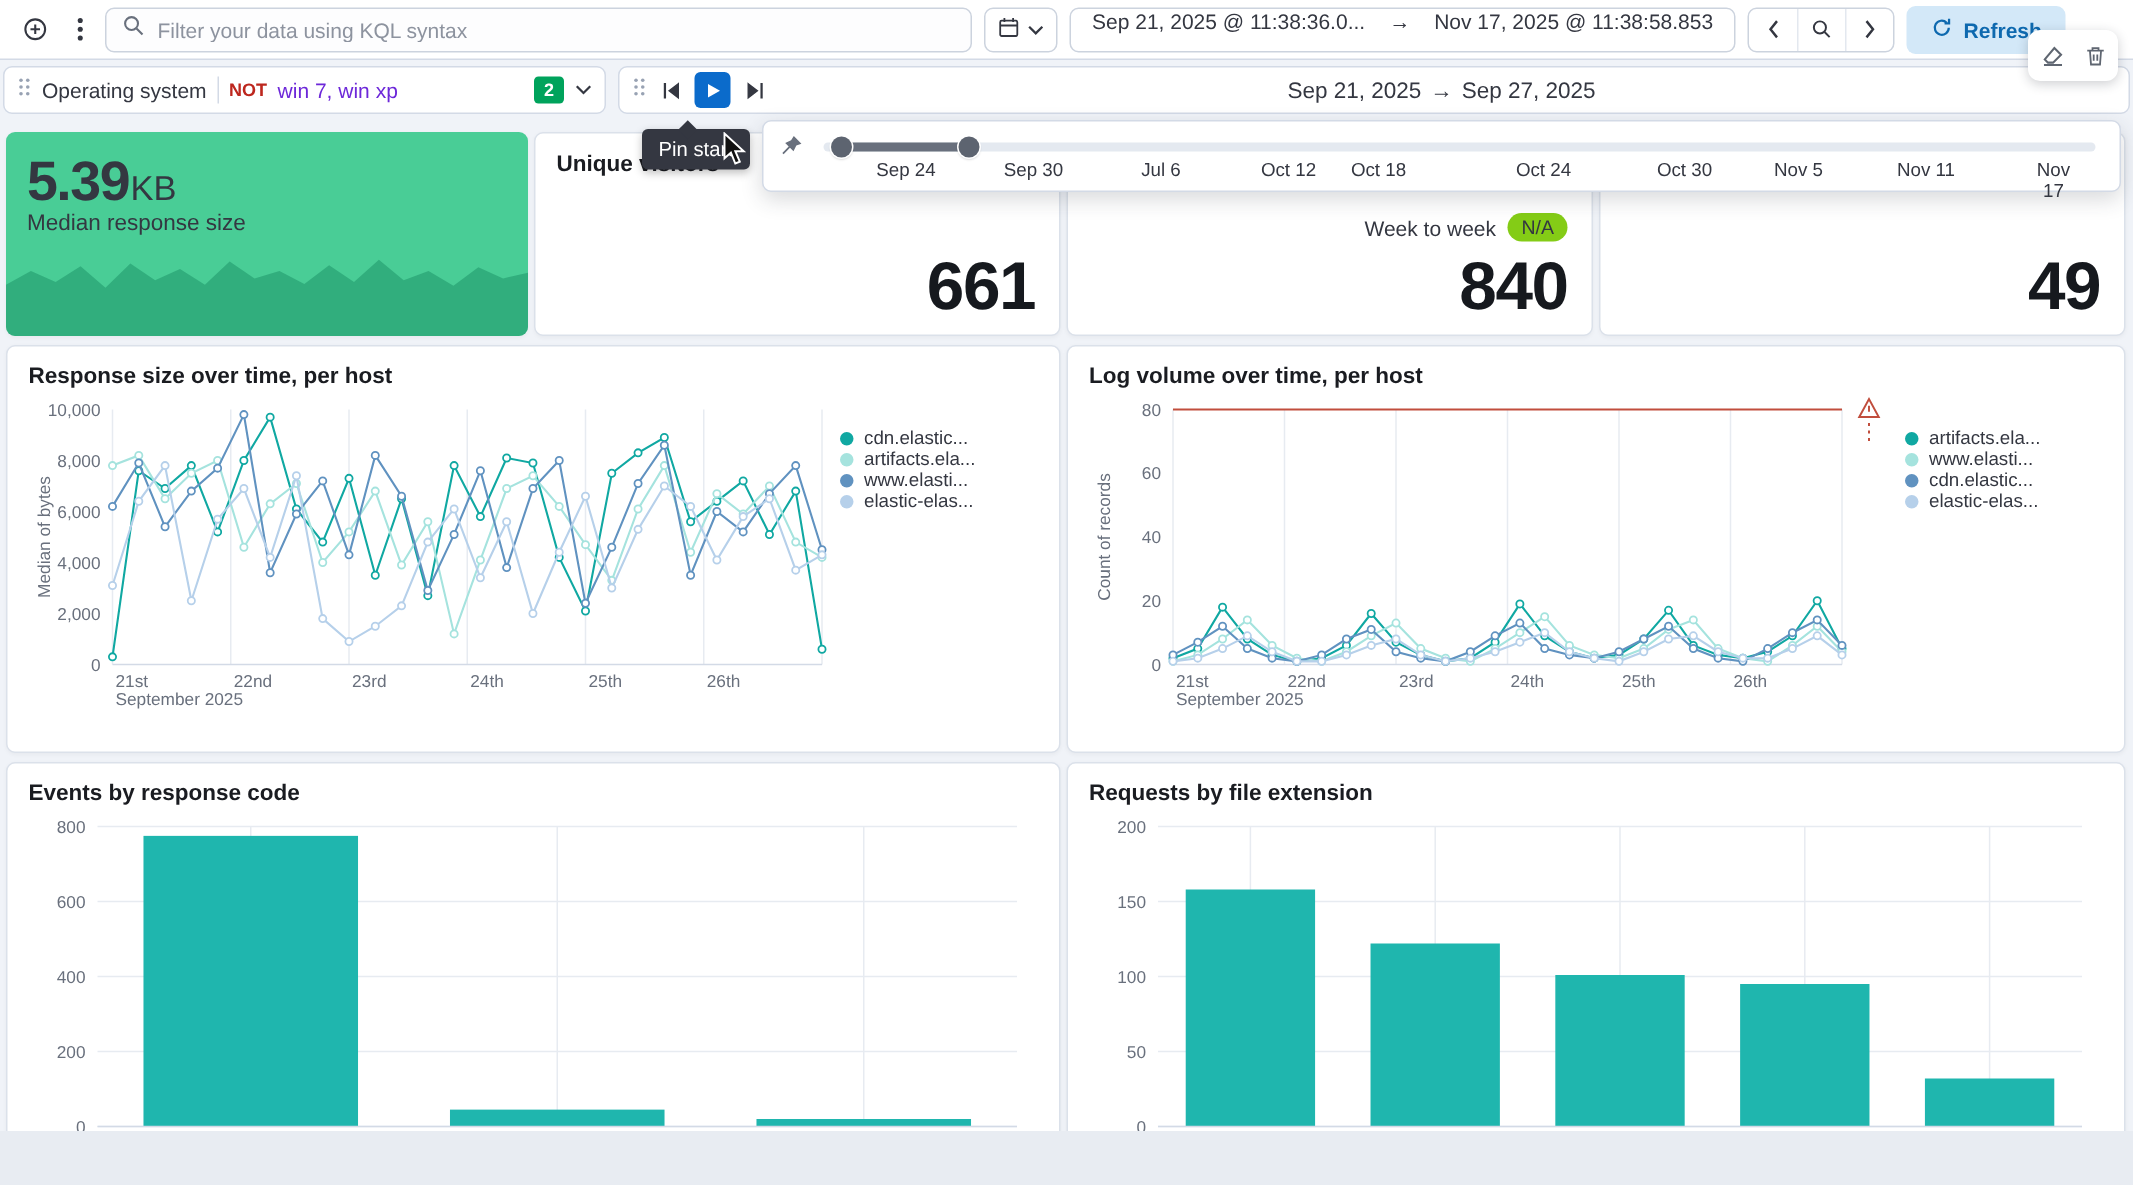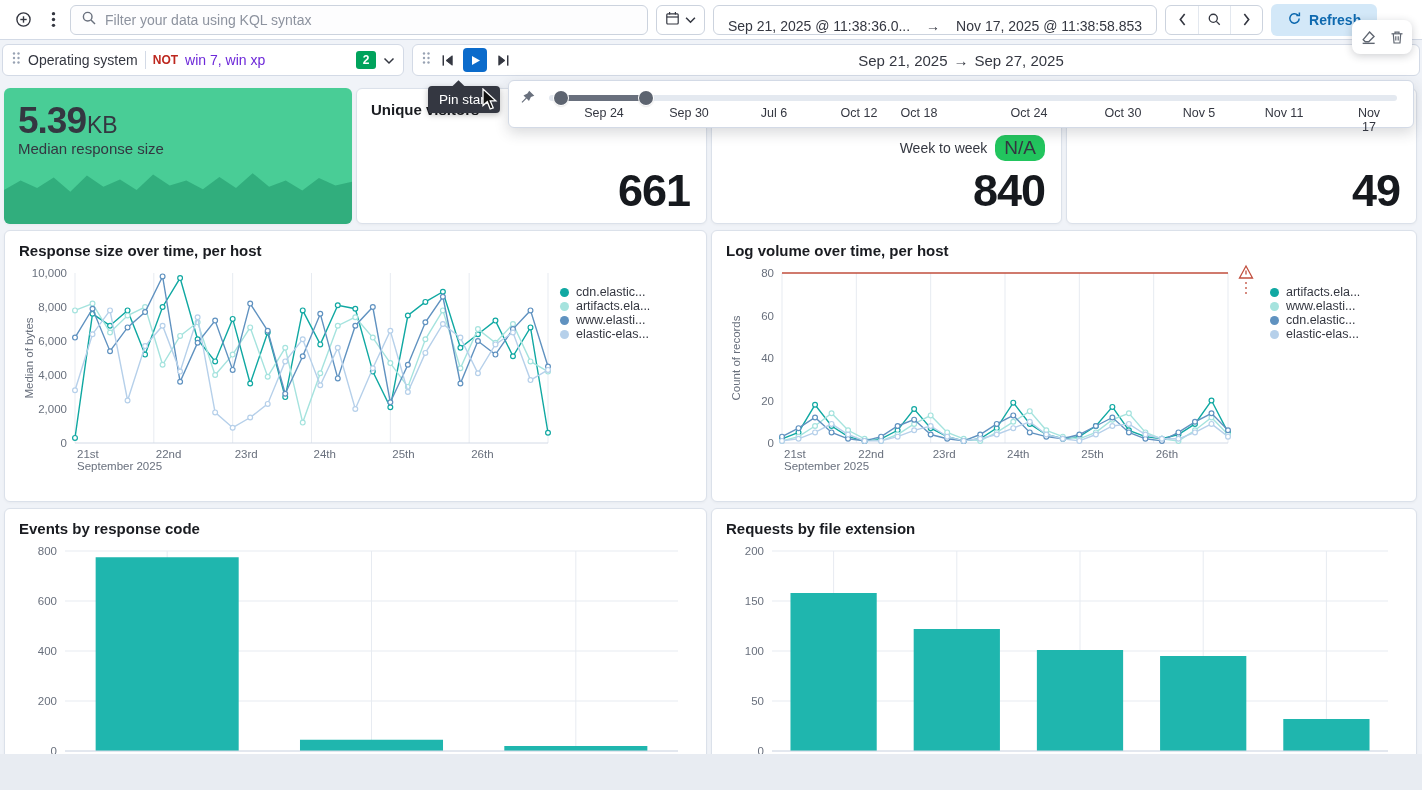--- a/index.html
+++ b/index.html
@@ -8,21 +8,21 @@
   .app{position:relative;width:1422px;height:754px;background:#f0f3f8;overflow:hidden}
 
   
   .topbar{position:absolute;top:0;left:0;right:0;height:40px;background:#fff;border-bottom:1px solid #d3dae6;
           display:flex;align-items:center;padding:0 10px;gap:8px;z-index:20}
   .iconbtn{display:flex;align-items:center;justify-content:center;width:26px;height:28px;background:none;border:none;cursor:pointer;color:#343741;border-radius:6px}
   .searchbox{flex:0 1 578px;height:30px;border:1px solid #ccd3de;border-radius:6px;background:#fdfdfe;display:flex;align-items:center;padding:0 10px;gap:8px}
   .searchbox input{border:none;outline:none;background:transparent;flex:1;font-size:14px;color:#343741;font-family:inherit}
   .searchbox input::placeholder{color:#8d939f}
   .calbtn{height:30px;border:1px solid #ccd3de;background:#fff;border-radius:6px;display:flex;align-items:center;gap:5px;padding:0 8px;cursor:pointer}
-  .daterange{height:30px;border:1px solid #ccd3de;border-radius:6px;background:#fff;display:flex;align-items:flex-end;padding:0 6px;gap:8px}
+  .daterange{height:30px;border:1px solid #ccd3de;border-radius:6px;background:#fff;display:flex;align-items:flex-start;padding:0 6px;gap:8px}
   .datetext{border:none;background:none;font-size:14px;color:#343741;font-family:inherit;padding:0 8px;cursor:pointer;white-space:nowrap}
   .dr-arrow{color:#343741;font-size:14px}
   .navgroup{height:30px;border:1px solid #ccd3de;border-radius:6px;background:#fff;display:flex;align-items:stretch;overflow:hidden}
   .navgroup button{width:32px;border:none;background:none;display:flex;align-items:center;justify-content:center;cursor:pointer}
   .navgroup button + button{border-left:1px solid #e3e8ef}
   .refresh{height:32px;border:none;border-radius:6px;background:#d3e8f8;color:#0e69af;font-weight:700;font-size:14px;
            display:flex;align-items:center;gap:7px;padding:0 16px;cursor:pointer;font-family:inherit}
 
   
   .controls{position:absolute;top:40px;left:0;right:0;height:40px;display:flex;gap:8px;padding:4px 2px;z-index:10}
@@ -70,21 +70,21 @@
 
   .metric.green{border:none}
   .mval{padding:12px 14px 0}
   .mval .v{font-size:37px;font-weight:700;letter-spacing:-1px}
   .mval .unit{font-size:23px;font-weight:400;margin-left:1px}
   .mlabel{padding:0 14px;font-size:15px;margin-top:-2px}
   .spark{position:absolute;left:0;right:0;bottom:0;height:62px}
   .mtitle{padding:12px 14px 0;font-size:15px;font-weight:600;color:#1a1c21}
   .bignum{position:absolute;right:16px;bottom:6px;font-size:45px;font-weight:700;color:#16191e;letter-spacing:-1px}
   .wk{position:absolute;right:16px;bottom:62px;display:flex;align-items:center;gap:8px;font-size:14px;color:#343741}
-  .badge-na{background:#22c55e;color:#343741;border-radius:10px;padding:2px 9px;font-size:19px}
+  .badge-na{background:#84cc16;color:#343741;border-radius:10px;padding:2px 9px;font-size:13px}
 
   .ptitle{padding:11px 14px 2px;font-size:15px;font-weight:600;color:#1a1c21}
   .chartbody{display:flex;padding:0 14px}
   .plot{flex:1}
   .rowc1 .plot{height:218px}
   .rowc2 .plot{height:238px}
   .legend{width:132px;padding-top:24px;display:flex;flex-direction:column;}
   .legend-item{display:flex;align-items:center;gap:7px;font-size:12.5px;color:#343741;cursor:pointer}
   .legend-item .dot{width:9px;height:9px;border-radius:50%;flex:0 0 auto}
 

